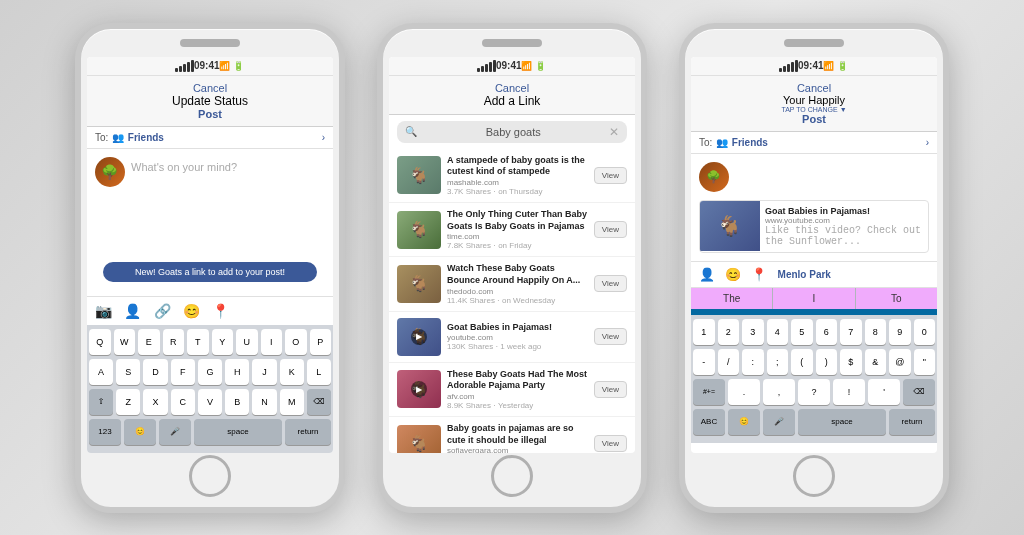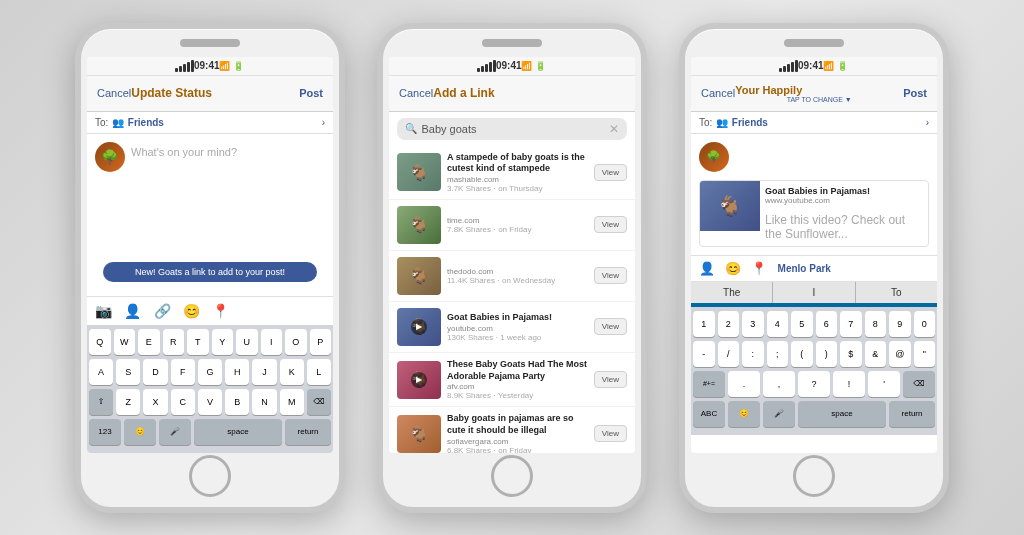--- a/index.html
+++ b/index.html
@@ -82,23 +82,24 @@
     .status-bar .time { font-size: 10px; font-weight: 700; }
     
     .nav-bar {
       background: #f7f7f7;
       border-bottom: 1px solid #d0d0d0;
       display: flex;
       justify-content: space-between;
       align-items: center;
       padding: 6px 10px;
       min-height: 36px;
+      flex-direction: column;
     }
     .nav-bar .nav-cancel { color: #3b5998; font-size: 11px; }
-    .nav-bar .nav-title { font-size: 12px; font-weight: 700; color: #a16207; text-align: left; flex: 1; }
+    .nav-bar .nav-title { font-size: 12px; font-weight: 400; color: #000000; text-align: center; flex: 1; }
     .nav-bar .nav-post { color: #3b5998; font-size: 11px; font-weight: 600; }
     
     .to-row {
       display: flex;
       align-items: center;
       padding: 5px 8px;
       border-bottom: 1px solid #e0e0e0;
       background: #fff;
       gap: 4px;
     }
@@ -185,20 +186,21 @@
       padding: 4px 8px;
       gap: 4px;
     }
     .search-bar input {
       border: none;
       background: transparent;
       font-size: 11px;
       flex: 1;
       outline: none;
       color: #555;
+      text-align: center;
     }
     .search-bar .clear-btn { color: #aaa; font-size: 12px; }
     
     .link-list { flex: 1; overflow: hidden; }
     .link-item {
       display: flex;
       align-items: center;
       padding: 6px 8px;
       border-bottom: 1px solid #f0f0f0;
       gap: 6px;
@@ -263,26 +265,26 @@
       height: 50px;
       background: linear-gradient(135deg, #6078a8, #405088);
       flex-shrink: 0;
     }
     .link-preview-info {
       padding: 5px;
       flex: 1;
     }
     .link-preview-title { font-size: 9px; font-weight: 700; color: #222; }
     .link-preview-url { font-size: 8px; color: #888; }
-    .link-preview-desc { font-size: 12px; color: #aaa; margin-top: 8px; }
+    .link-preview-desc { font-size: 10px; color: #aaa; margin-top: 0; font-family: Liberation Mono, monospace; }
     
     .predictive-bar {
       display: flex;
-      background: #e5e5e5;
-      border-bottom: 4px solid #0369a1;
+      background: #f0abfc;
+      border-bottom: 6px solid #0369a1;
     }
     .pred-item {
       flex: 1;
       text-align: center;
       font-size: 10px;
       color: #333;
       padding: 5px 2px;
       border-right: 1px solid #b0b5bb;
     }
     .pred-item:last-child { border-right: none; }
@@ -440,31 +442,33 @@
             <div class="link-shares">3.7K Shares · on Thursday</div>
           </div>
           <div class="view-btn">View</div>
         </div>
 
         <div class="link-item">
           <div class="link-thumb link-thumb-jumping">
             <div style="width:100%;height:100%;display:flex;align-items:center;justify-content:center;color:#fff;font-size:16px;">🐐</div>
           </div>
           <div class="link-info">
+            <div class="link-title">The Only Thing Cuter Than Baby Goats Is Baby Goats in Pajamas</div>
             <div class="link-source">time.com</div>
             <div class="link-shares">7.8K Shares · on Friday</div>
           </div>
           <div class="view-btn">View</div>
         </div>
 
         <div class="link-item">
           <div class="link-thumb link-thumb-bounce">
             <div style="width:100%;height:100%;display:flex;align-items:center;justify-content:center;color:#fff;font-size:16px;">🐐</div>
           </div>
           <div class="link-info">
+            <div class="link-title">Watch These Baby Goats Bounce Around Happily On A...</div>
             <div class="link-source">thedodo.com</div>
             <div class="link-shares">11.4K Shares · on Wednesday</div>
           </div>
           <div class="view-btn">View</div>
         </div>
 
         <div class="link-item">
           <div class="link-thumb link-thumb-pajama" style="position:relative;">
             <div style="width:100%;height:100%;display:flex;align-items:center;justify-content:center;color:#fff;font-size:16px;">🐐</div>
             <div class="play-icon">▶</div>

